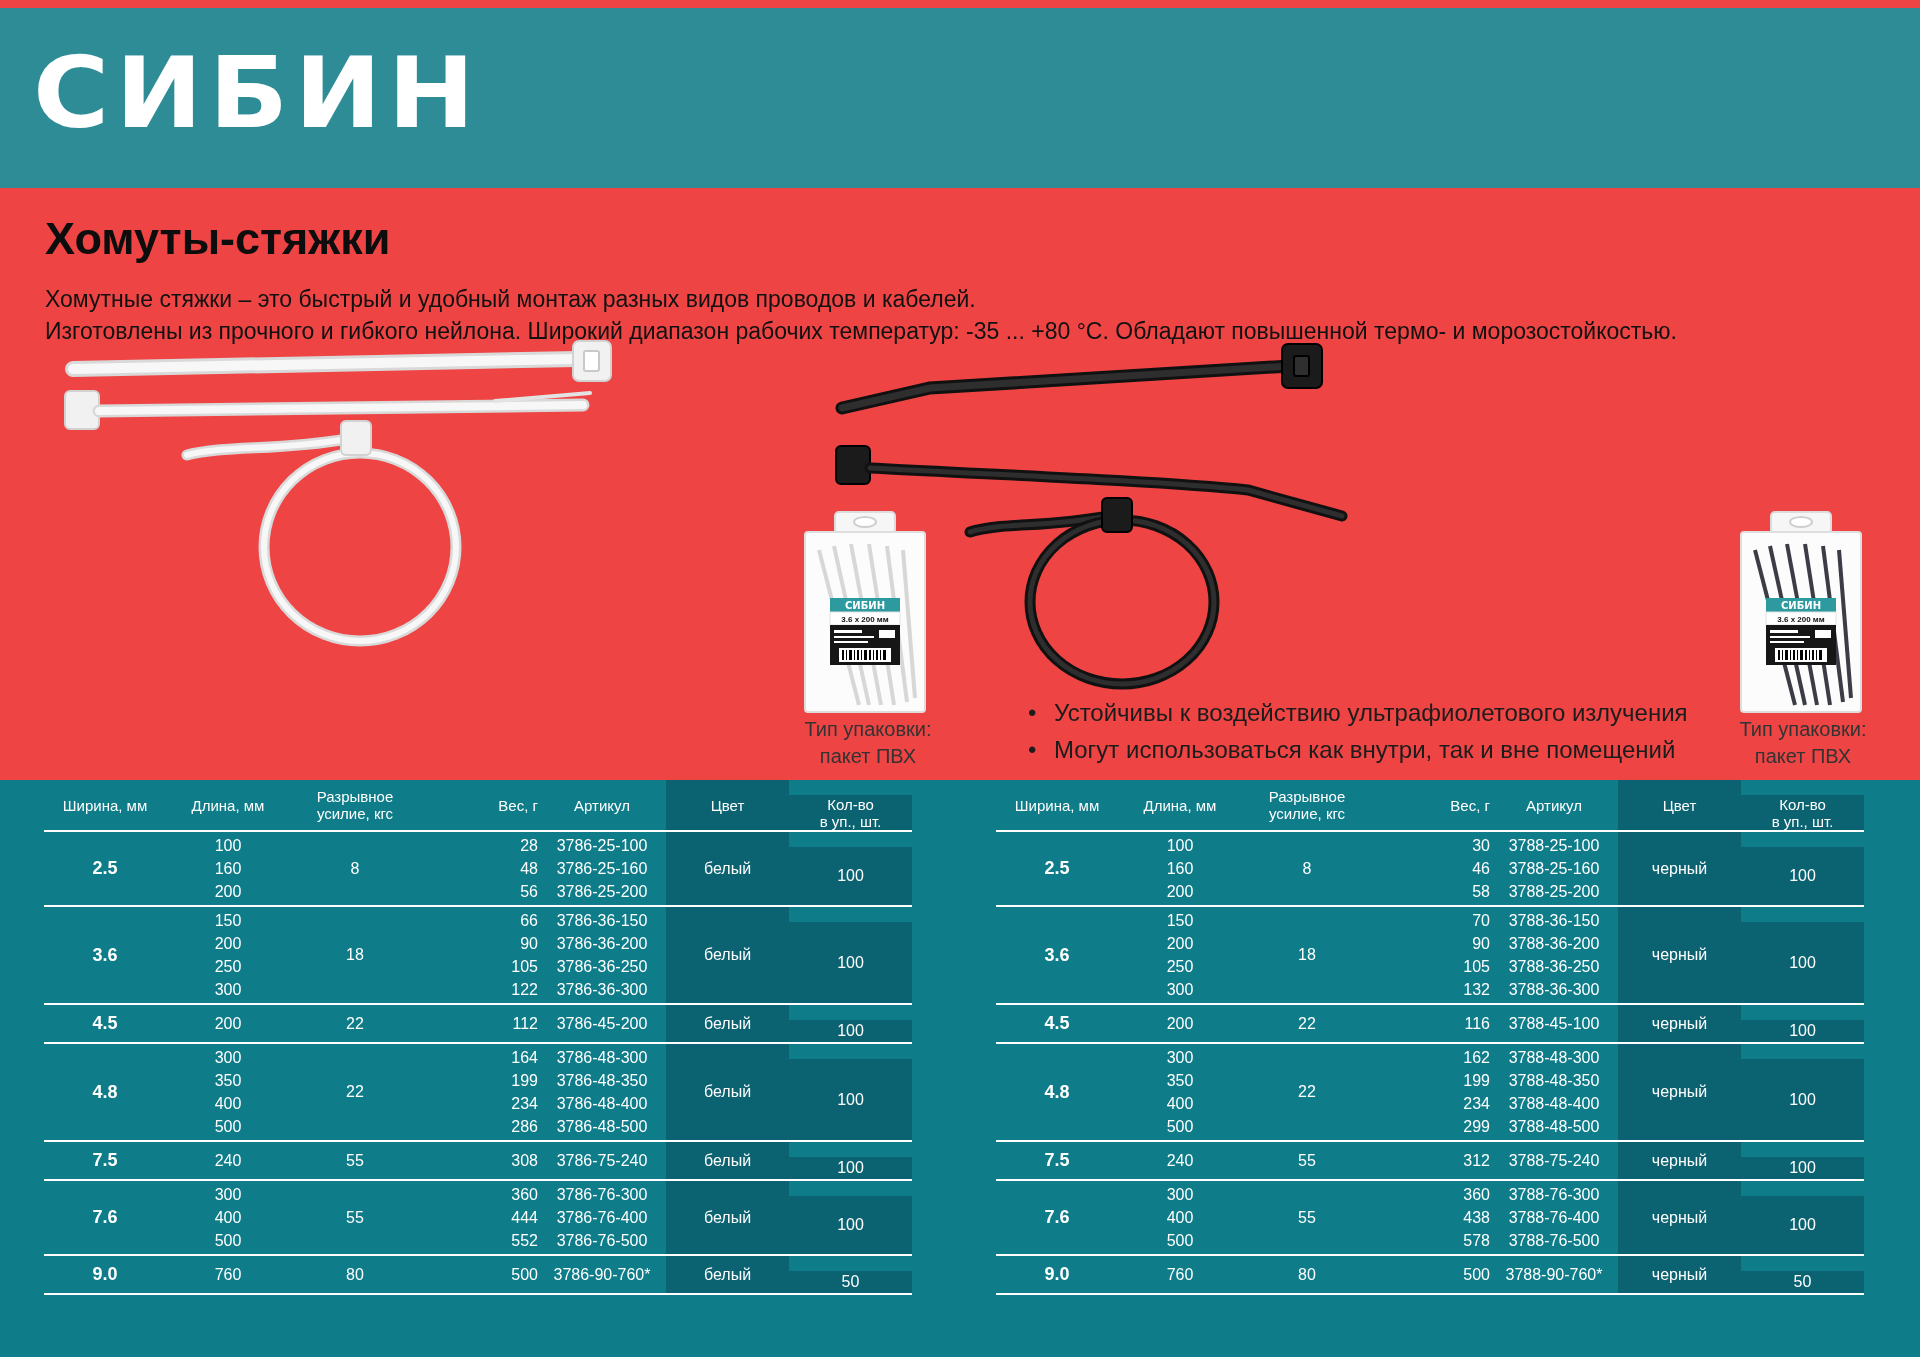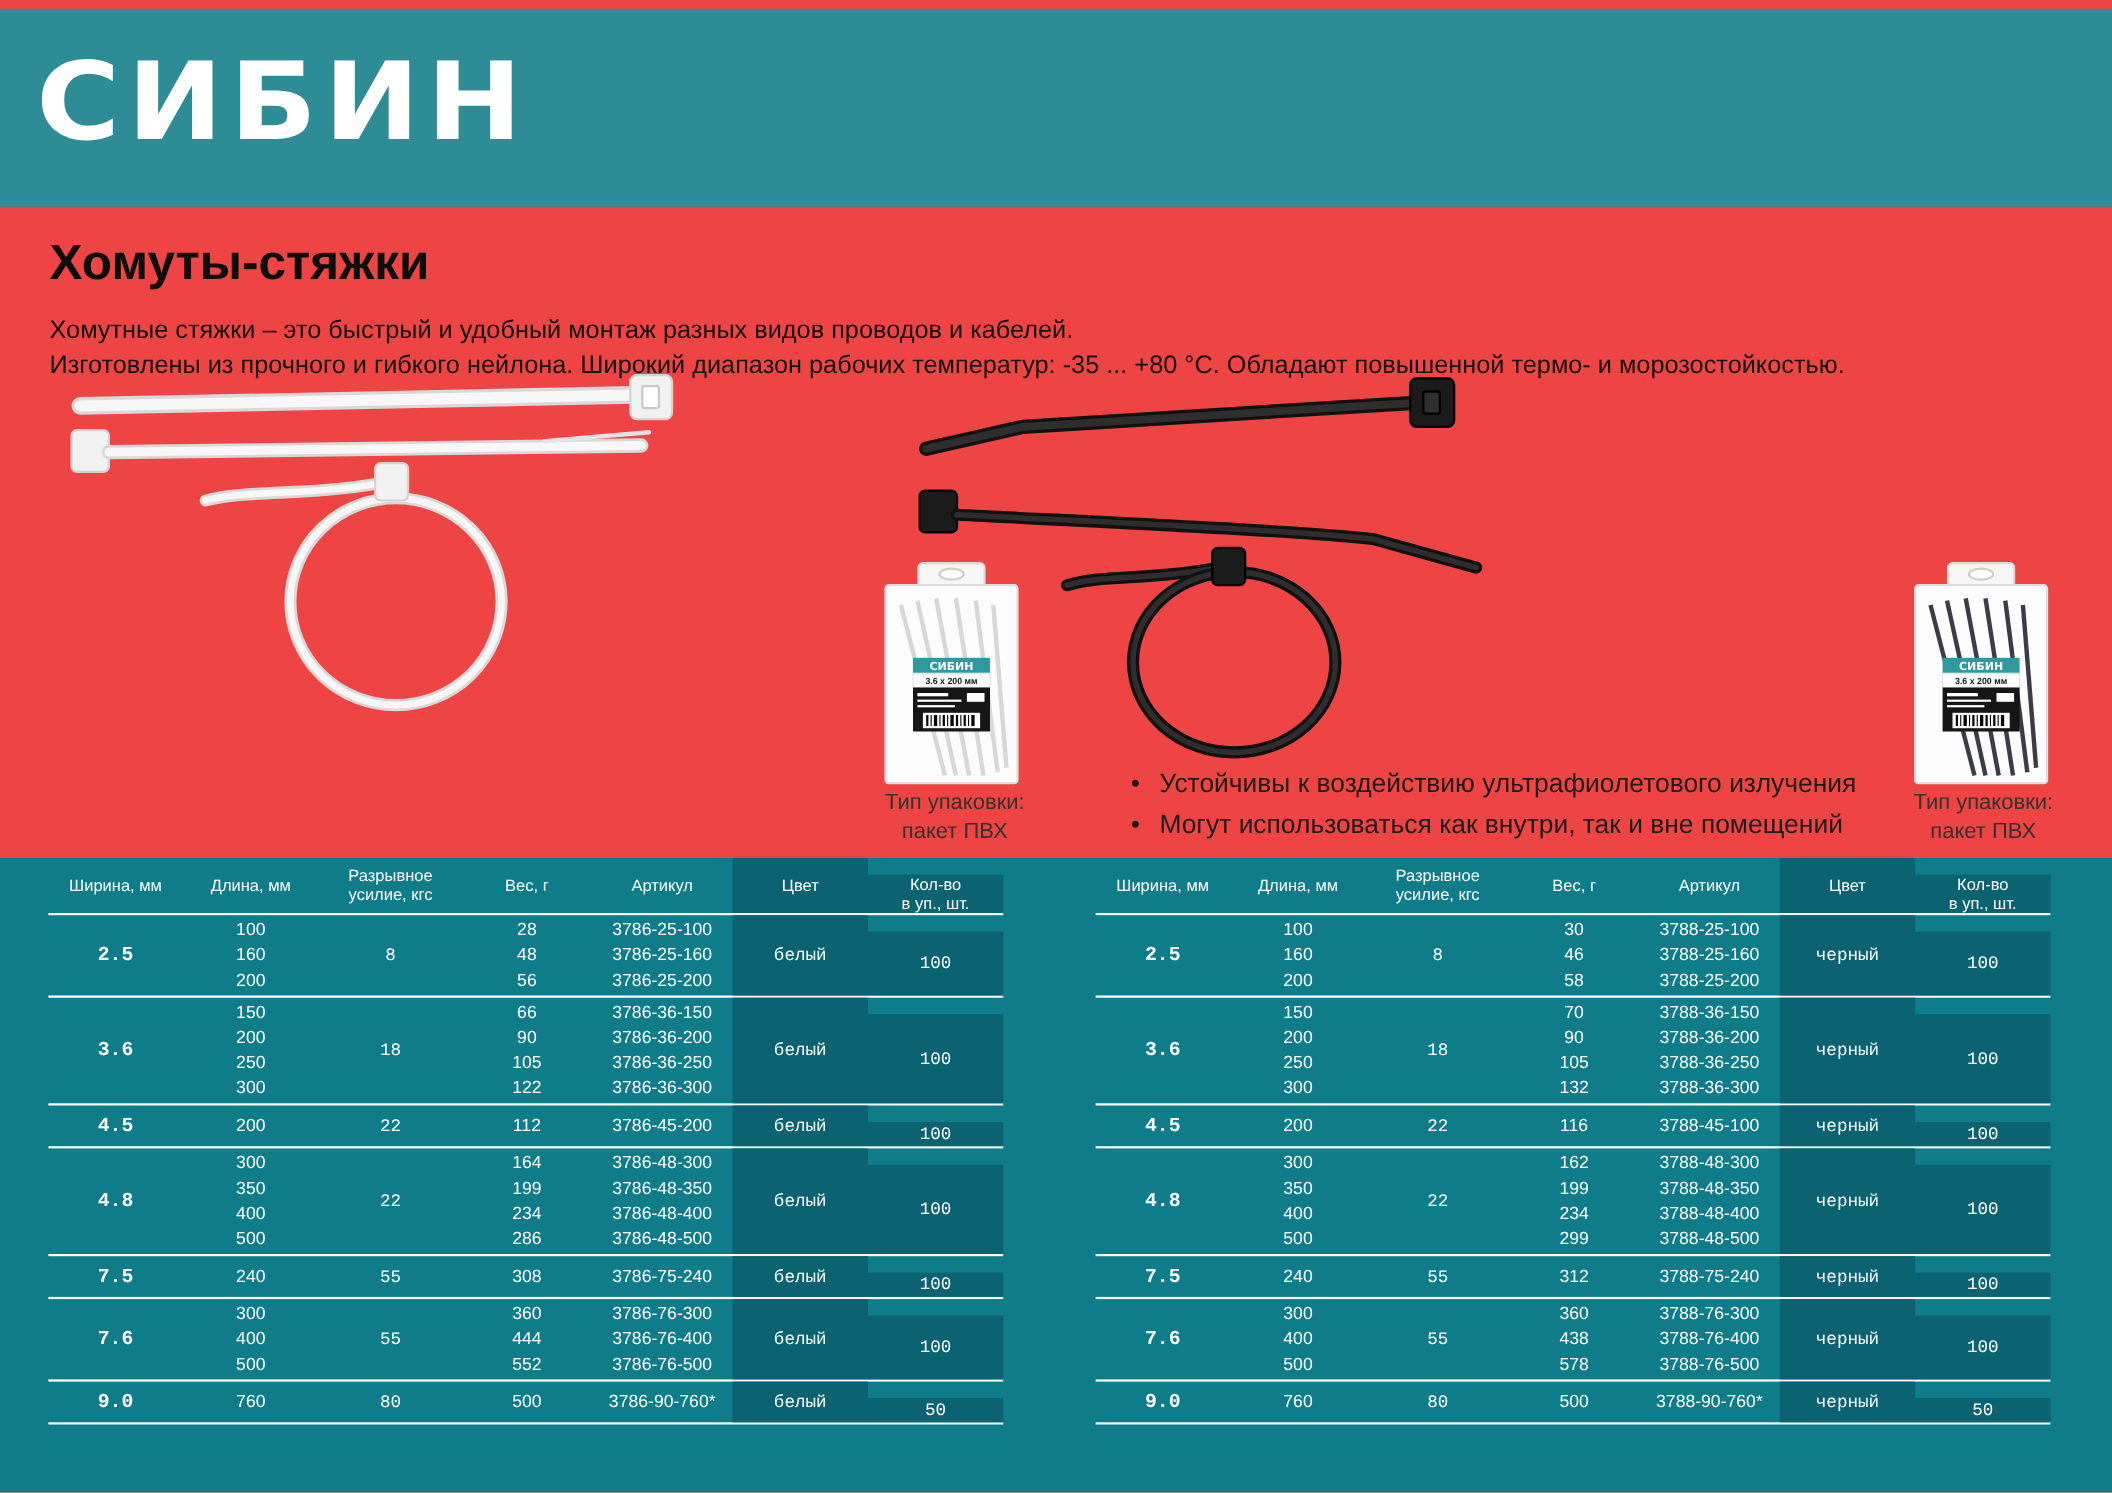--- a/index.html
+++ b/index.html
@@ -28,27 +28,27 @@
   .ctable{position:absolute;top:0;color:#ffffff;}
   .ctable.left{left:44px;}
   .ctable.right{left:996px;}
   .thead{display:flex;align-items:stretch;height:50px;border-bottom:2px solid #ffffff;}
   .th{display:flex;flex-direction:column;justify-content:center;text-align:center;
       font-size:15px;line-height:17px;}
   .tbody{border-bottom:2px solid #ffffff;}
   .group{display:flex;align-items:stretch;}
   .group + .group{border-top:2px solid #ffffff;}
   .cell{padding:2px 0;box-sizing:border-box;}
-  .ccenter{display:flex;align-items:center;justify-content:center;text-align:center;font-family:Liberation Mono, monospace;}
+  .ccenter{display:flex;align-items:center;justify-content:center;text-align:center;}
   .subcol{display:flex;flex-direction:column;justify-content:space-around;text-align:center;}
   .val{height:23px;line-height:23px;font-size:16px;}
   .wlabel{font-size:18px;font-weight:bold;}
   .fval{font-size:16px;}
   .dark{background:#0b6372;}
-  .col1{width:122px;} .col2{width:124px;} .col3{width:130px;} .col4{width:118px;}
+  .col1{width:122px;} .col2{width:124px;} .col3{width:130px;} .col4{width:118px;text-align:right;}
   .col5{width:128px;} .col6{width:123px;} .col7{width:123px;margin-top:15px;}
 </style>
 </head>
 <body>
 
 <div class="page">
 
   <div class="header-band">
     <div class="logo">СИБИН</div>
   </div>

